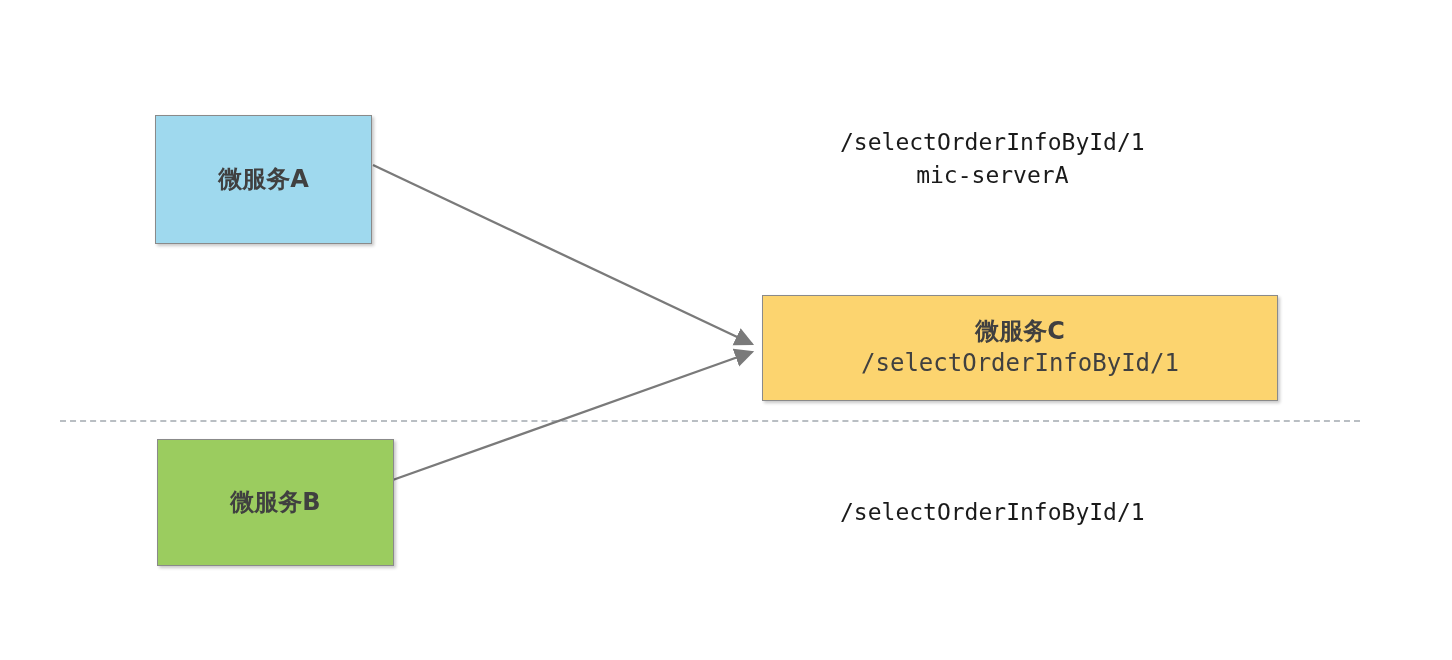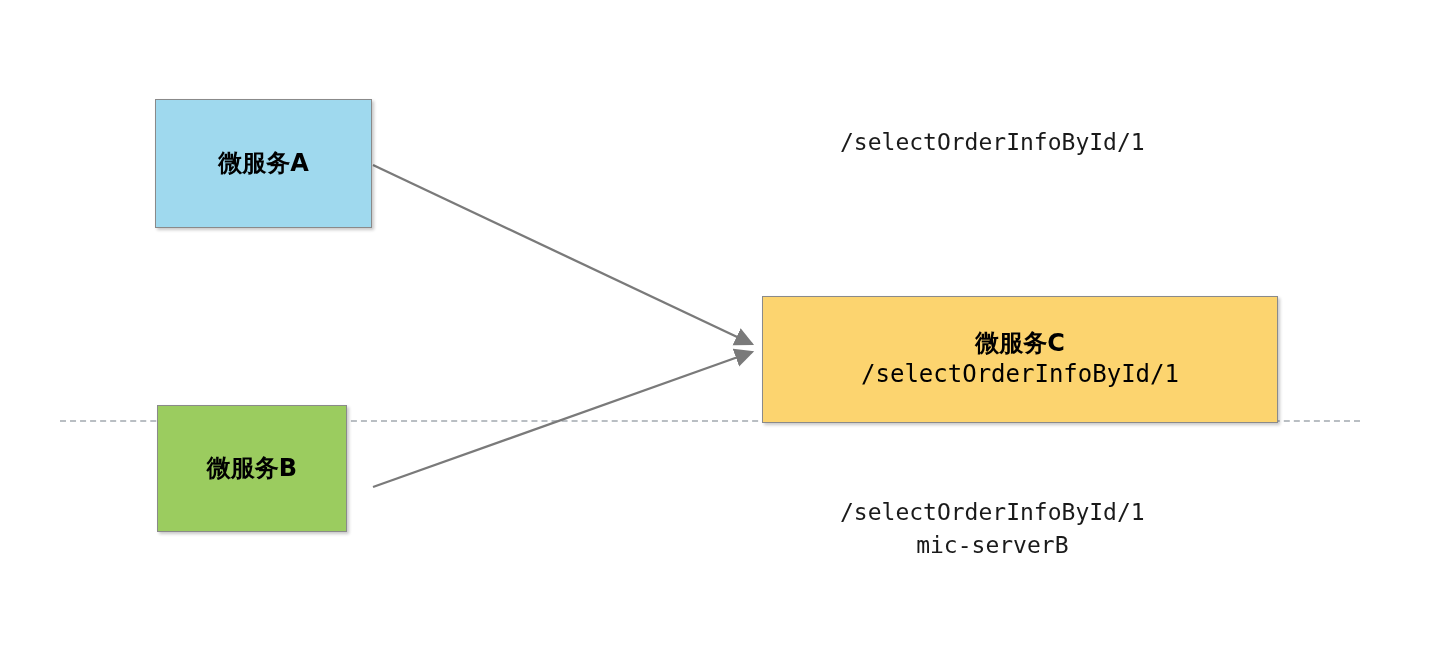--- a/index.html
+++ b/index.html
@@ -30,21 +30,22 @@
   .node {
     position: absolute;
     box-sizing: border-box;
     border: 1px solid #8a8a8a;
     box-shadow: 2px 2px 3px rgba(0,0,0,0.22);
     display: flex;
     flex-direction: column;
     align-items: center;
     justify-content: center;
     text-align: center;
-    color: #000000;
+    color: #404040;
+    margin-top: 16px;
   }
   .node-title {
     font-family: "DejaVu Sans", sans-serif;
     font-weight: bold;
     font-size: 24px;
     line-height: 1.15;
     letter-spacing: 0px;
     white-space: nowrap;
   }
   .node-sub {
@@ -54,27 +55,27 @@
     white-space: nowrap;
     margin-top: 2px;
   }
 
   #node-a {
     left: 155px;  top: 99px;
     width: 217px; height: 129px;
     background: #9fd9ee;
   }
   #node-b {
-    left: 157px;  top: 405px;
-    width: 190px; height: 127px;
+    left: 157px;  top: 423px;
+    width: 237px; height: 127px;
     background: #9bcc5f;
   }
   #node-c {
-    left: 762px;  top: 296px;
-    width: 516px; height: 127px;
+    left: 762px;  top: 279px;
+    width: 516px; height: 106px;
     background: #fcd46f;
   }
 
   
   .annotation {
     position: absolute;
     font-family: "DejaVu Sans Mono", "Liberation Mono", monospace;
     font-size: 23px;
     line-height: 1.42;
     color: #1a1a1a;
@@ -120,20 +121,20 @@
     <span class="node-title">微服务B</span>
   </div>
 
   <div id="node-c" class="node">
     <span class="node-title">微服务C</span>
     <span class="node-sub">/selectOrderInfoById/1</span>
   </div>
 
   <div id="annotation-top" class="annotation">
     <span class="ann-line">/selectOrderInfoById/1</span>
+    <span class="ann-line">mic-serverA</span>
   </div>
 
   <div id="annotation-bottom" class="annotation">
     <span class="ann-line">/selectOrderInfoById/1</span>
-    <span class="ann-line">mic-serverB</span>
   </div>
 
 </div>
 
 </body></html>

